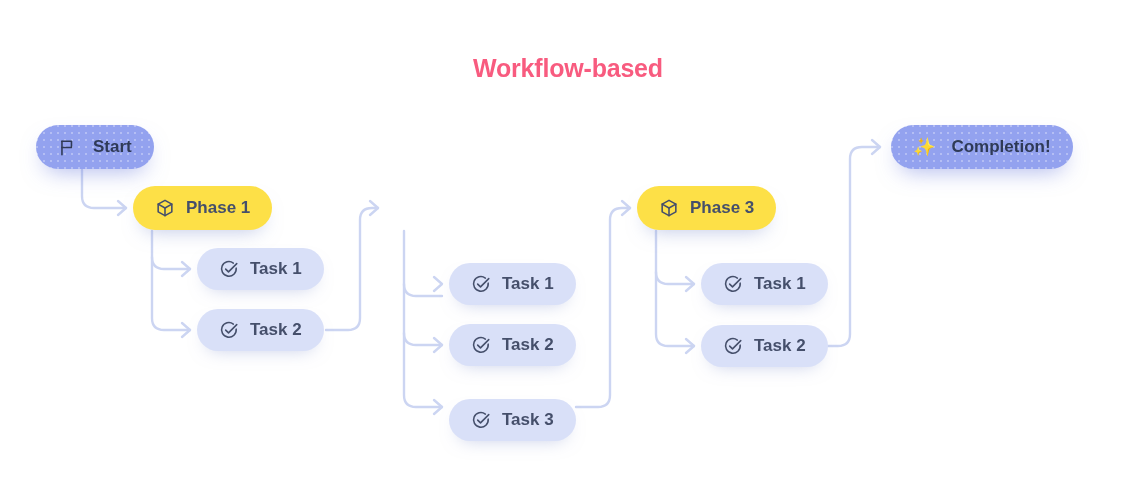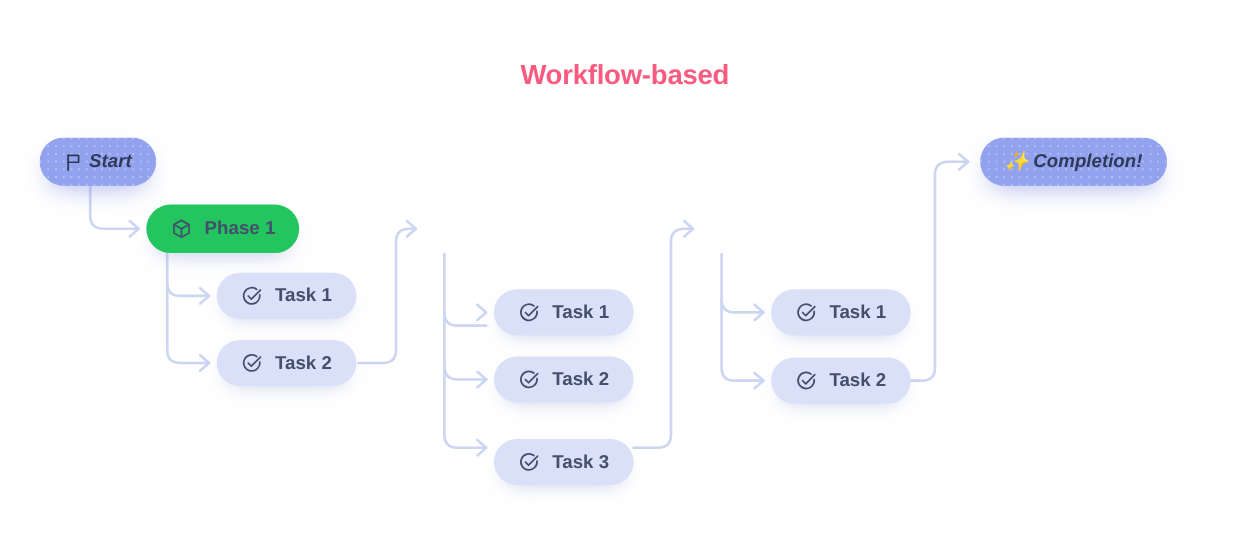--- a/index.html
+++ b/index.html
@@ -93,33 +93,33 @@
   .node.terminal {
     background-color: #93a2ef;
     background-image: radial-gradient(circle at 1px 1px, rgba(255,255,255,.30) 1px, transparent 1.2px);
     background-size: 7px 7px;
     color: #2f3a56;
     box-shadow: 0 10px 22px -8px rgba(110,126,220,.55);
   }
 
   
   .node.phase {
-    background: #22c55e;
+    background: #fde047;
     color: #454f6b;
     box-shadow: 0 10px 20px -10px rgba(130,145,205,.55);
   }
 
   
   .node.task {
     background: #d9e0f8;
     color: #454f6b;
     box-shadow: 0 8px 18px -10px rgba(130,145,205,.5);
   }
 
-  .node.terminal  { height: 44px; padding: 0 22px; font-size: 17px; gap: 4px; font-style: italic; }
+  .node.terminal  { height: 44px; padding: 0 22px; font-size: 17px; gap: 16px; }
   .node.phase     { height: 44px; padding: 0 22px; font-size: 17px; gap: 11px; }
   .node.task      { height: 42px; padding: 0 22px; font-size: 17px; gap: 11px; }
 
   .sparkle-glyph {
     font-size: 18px;
     line-height: 1;
     color: #f5c33b;
   }
 </style>
 </head>
@@ -233,20 +233,30 @@
     <div class="node task" style="left:449px; top:386px;margin-top:13px;">
       <span class="node-icon">
         <svg width="20" height="20" viewBox="0 0 24 24" fill="none" stroke="#454f6b" stroke-width="1.9" stroke-linecap="round" stroke-linejoin="round">
           <path d="M21.3 5.6 11.4 15.5 8 12.1"></path>
           <path d="M20.6 11a8.8 8.8 0 1 1-3.4-6.1"></path>
         </svg>
       </span>
       <span class="node-label">Task 3</span>
     </div>
 
+    <div class="node phase" style="left:637px; top:186px;">
+      <span class="node-icon">
+        <svg width="20" height="20" viewBox="0 0 24 24" fill="none" stroke="#454f6b" stroke-width="1.9" stroke-linecap="round" stroke-linejoin="round">
+          <path d="M12 2.8 20.2 7.4v9.2L12 21.2 3.8 16.6V7.4z"></path>
+          <path d="M3.8 7.4 12 12l8.2-4.6"></path>
+          <path d="M12 12v9.2"></path>
+        </svg>
+      </span>
+      <span class="node-label">Phase 3</span>
+    </div>
 
     <div class="node task" style="left:701px; top:263px;">
       <span class="node-icon">
         <svg width="20" height="20" viewBox="0 0 24 24" fill="none" stroke="#454f6b" stroke-width="1.9" stroke-linecap="round" stroke-linejoin="round">
           <path d="M21.3 5.6 11.4 15.5 8 12.1"></path>
           <path d="M20.6 11a8.8 8.8 0 1 1-3.4-6.1"></path>
         </svg>
       </span>
       <span class="node-label">Task 1</span>
     </div>

